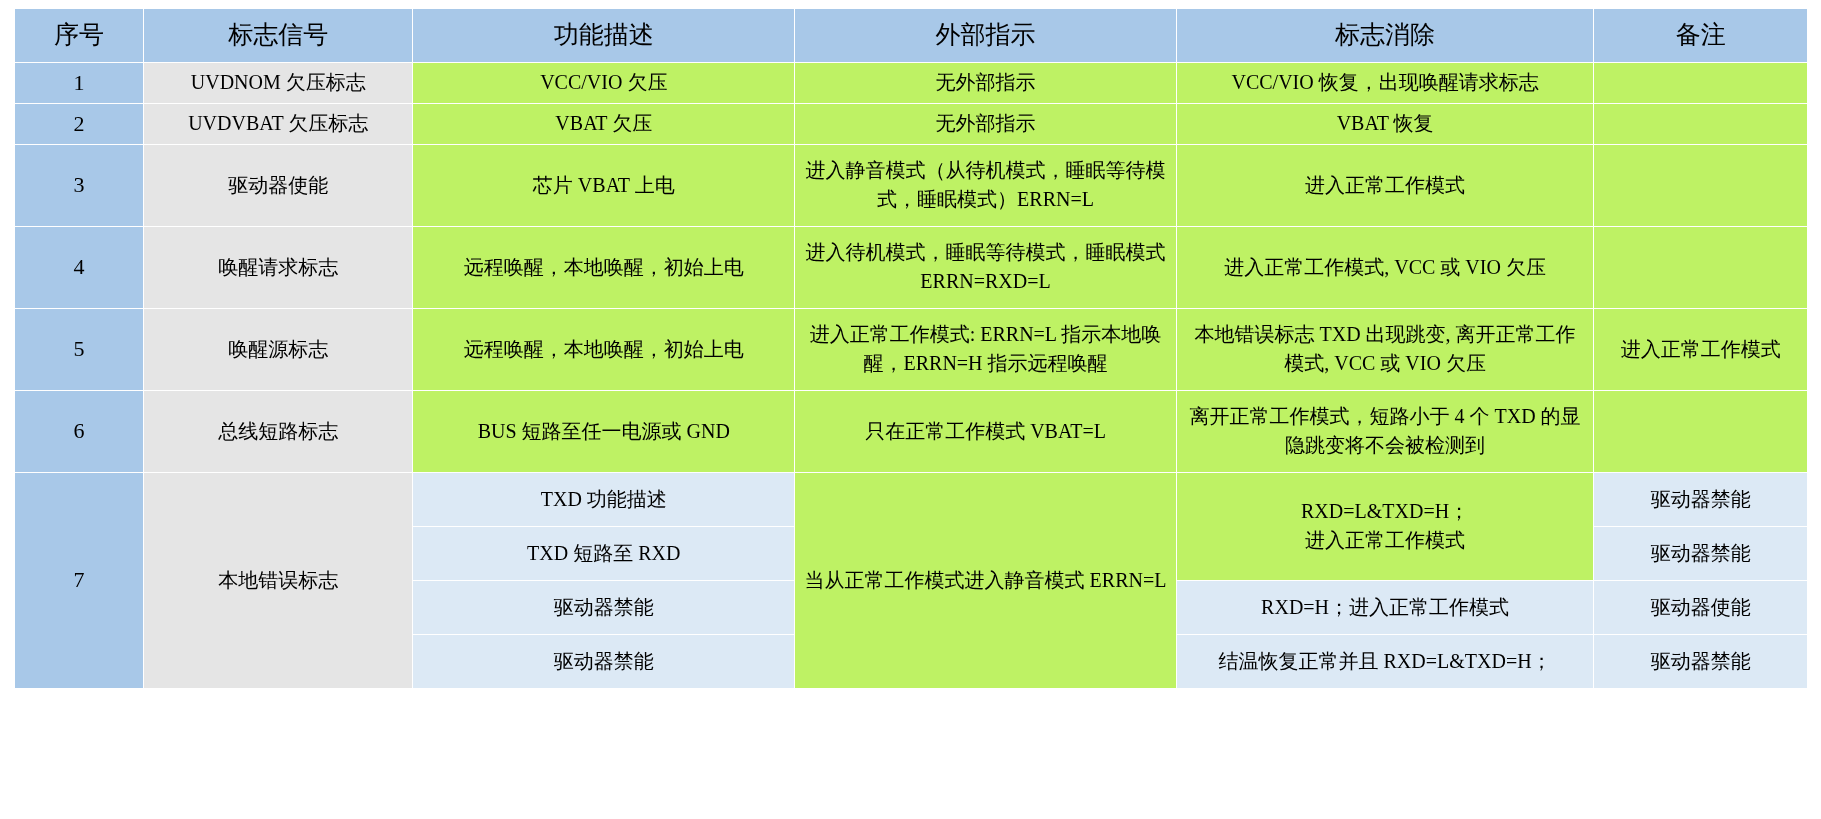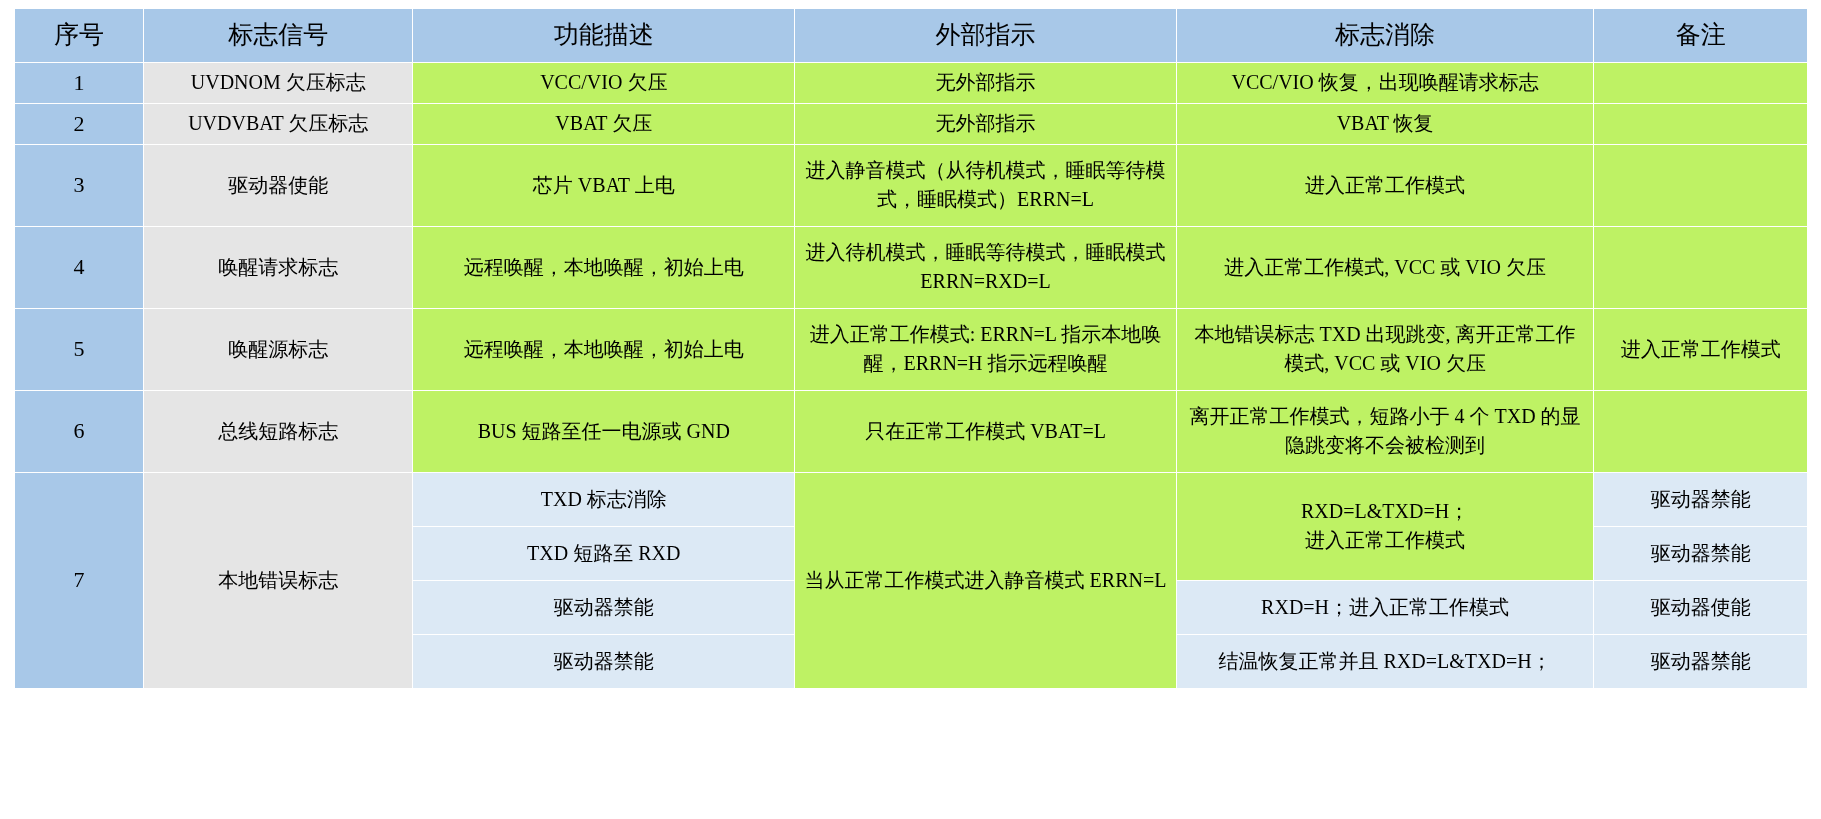--- a/index.html
+++ b/index.html
@@ -138,21 +138,21 @@
         <td class="cell-sig">总线短路标志</td>
         <td class="cell">BUS 短路至任一电源或 GND</td>
         <td class="cell">只在正常工作模式 VBAT=L</td>
         <td class="cell">离开正常工作模式，短路小于 4 个 TXD 的显隐跳变将不会被检测到</td>
         <td class="cell"></td>
       </tr>
 
       <tr>
         <td class="idx r7-label" rowspan="4">7</td>
         <td class="cell-sig" rowspan="4">本地错误标志</td>
-        <td class="sub-cell">TXD 标志消除</td>
+        <td class="sub-cell">TXD 功能描述</td>
         <td class="cell" rowspan="4">当从正常工作模式进入静音模式 ERRN=L</td>
         <td class="cell" rowspan="2">
           <div>RXD=L&amp;TXD=H；</div>
           <div>进入正常工作模式</div>
         </td>
         <td class="sub-cell">驱动器禁能</td>
       </tr>
       <tr>
         <td class="sub-cell">TXD 短路至 RXD</td>
         <td class="sub-cell">驱动器禁能</td>

